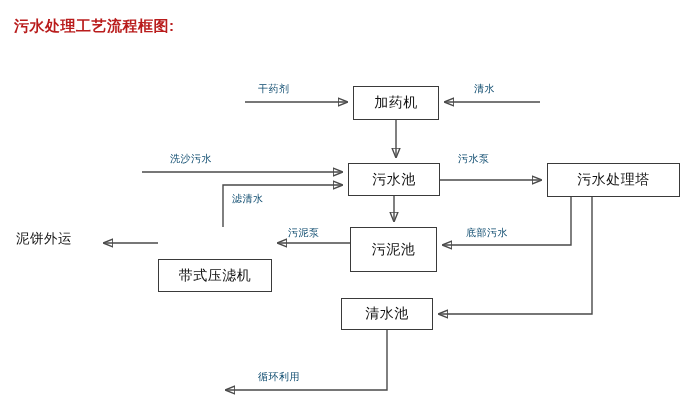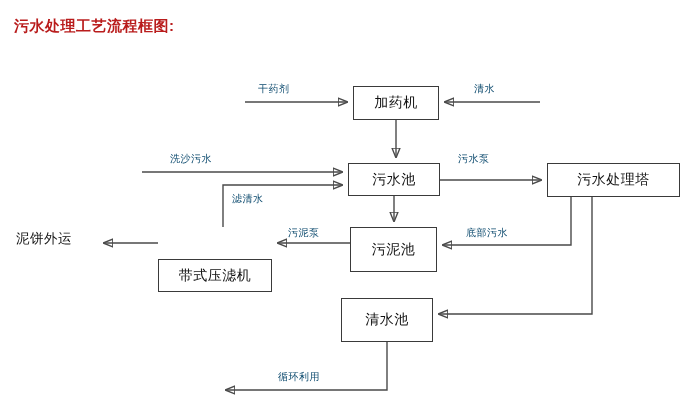--- a/index.html
+++ b/index.html
@@ -129,28 +129,28 @@
   </div>
 
   <div class="node" style="left:158px; top:227px; width:114px; height:33px;margin-top:32px;">
     <span>带式压滤机</span>
   </div>
 
   <div class="node" style="left:350px; top:227px; width:87px; height:45px;">
     <span>污泥池</span>
   </div>
 
-  <div class="node" style="left:341px; top:298px; width:92px; height:44px;">
+  <div class="node" style="left:341px; top:298px; width:92px; height:32px;">
     <span>清水池</span>
   </div>
 
   <div class="edge-label" style="left:258px; top:82px;">干药剂</div>
   <div class="edge-label" style="left:474px; top:82px;">清水</div>
   <div class="edge-label" style="left:170px; top:152px;">洗沙污水</div>
   <div class="edge-label" style="left:458px; top:152px;">污水泵</div>
   <div class="edge-label" style="left:232px; top:192px;">滤清水</div>
   <div class="edge-label" style="left:288px; top:226px;">污泥泵</div>
   <div class="edge-label" style="left:466px; top:226px;">底部污水</div>
-  <div class="edge-label" style="left:258px; top:370px;margin-left:20px;">循环利用</div>
+  <div class="edge-label" style="left:258px; top:370px;">循环利用</div>
 
   <div class="terminal-label" style="left:16px; top:230px;text-align:center;">泥饼外运</div>
 
 </div>
 
 </body></html>

